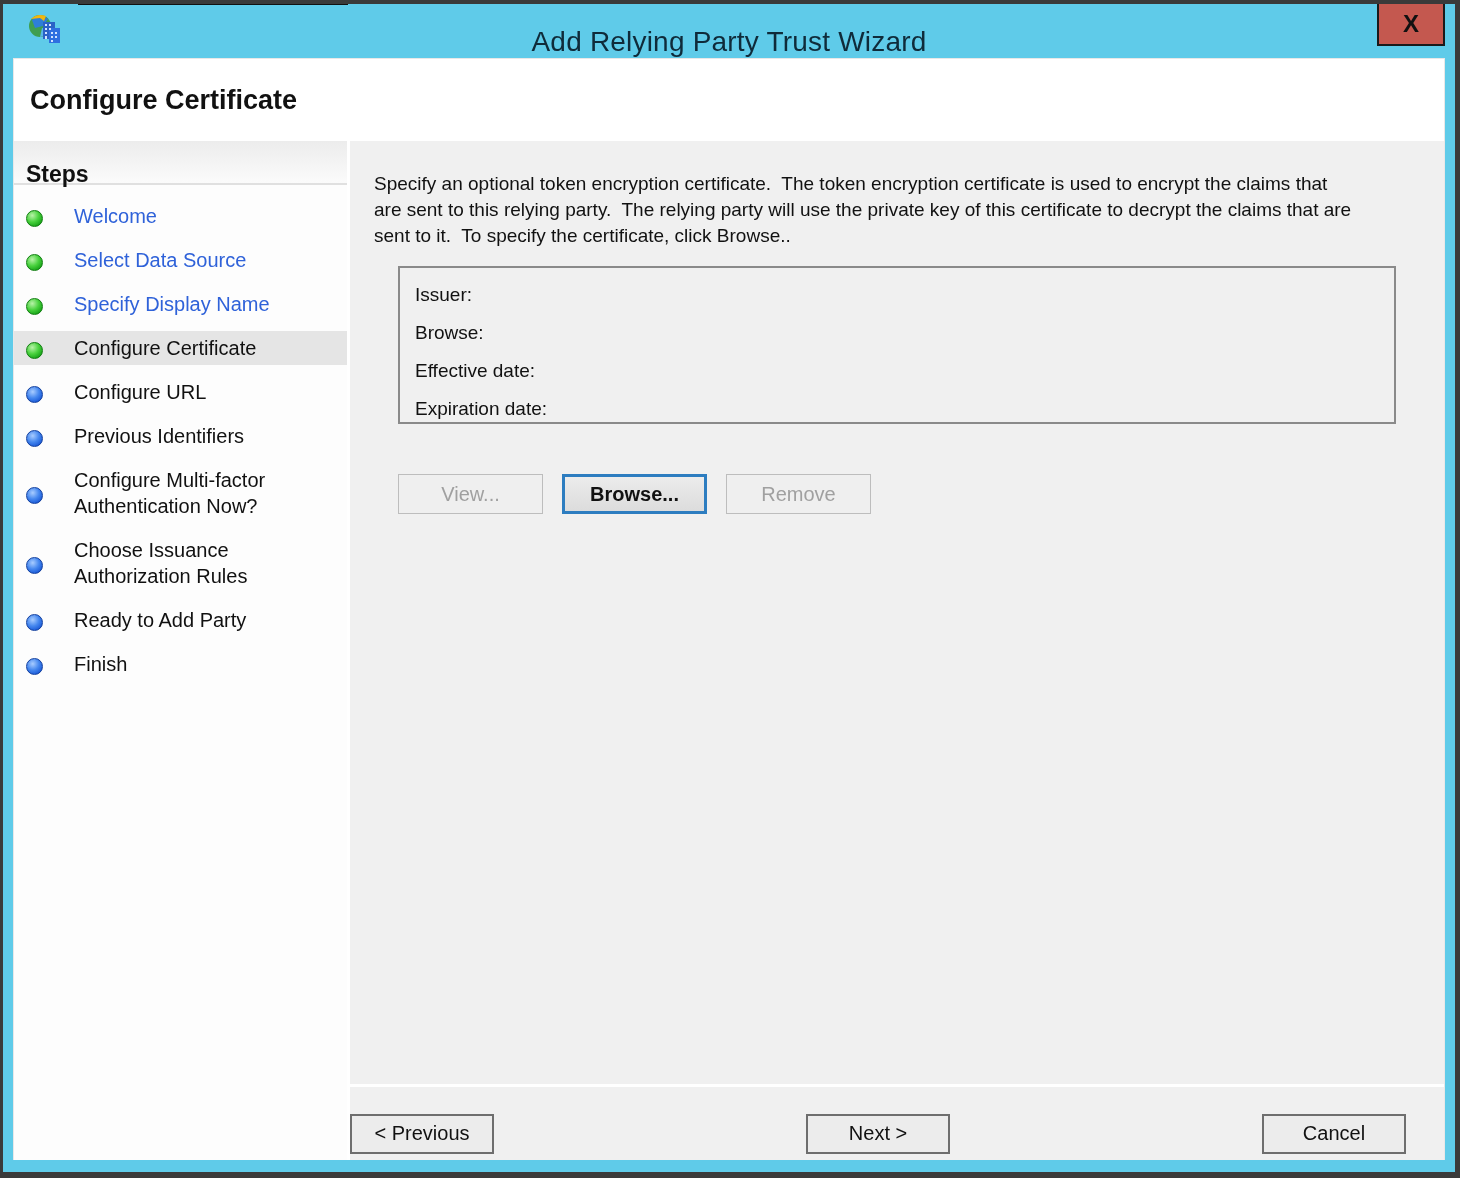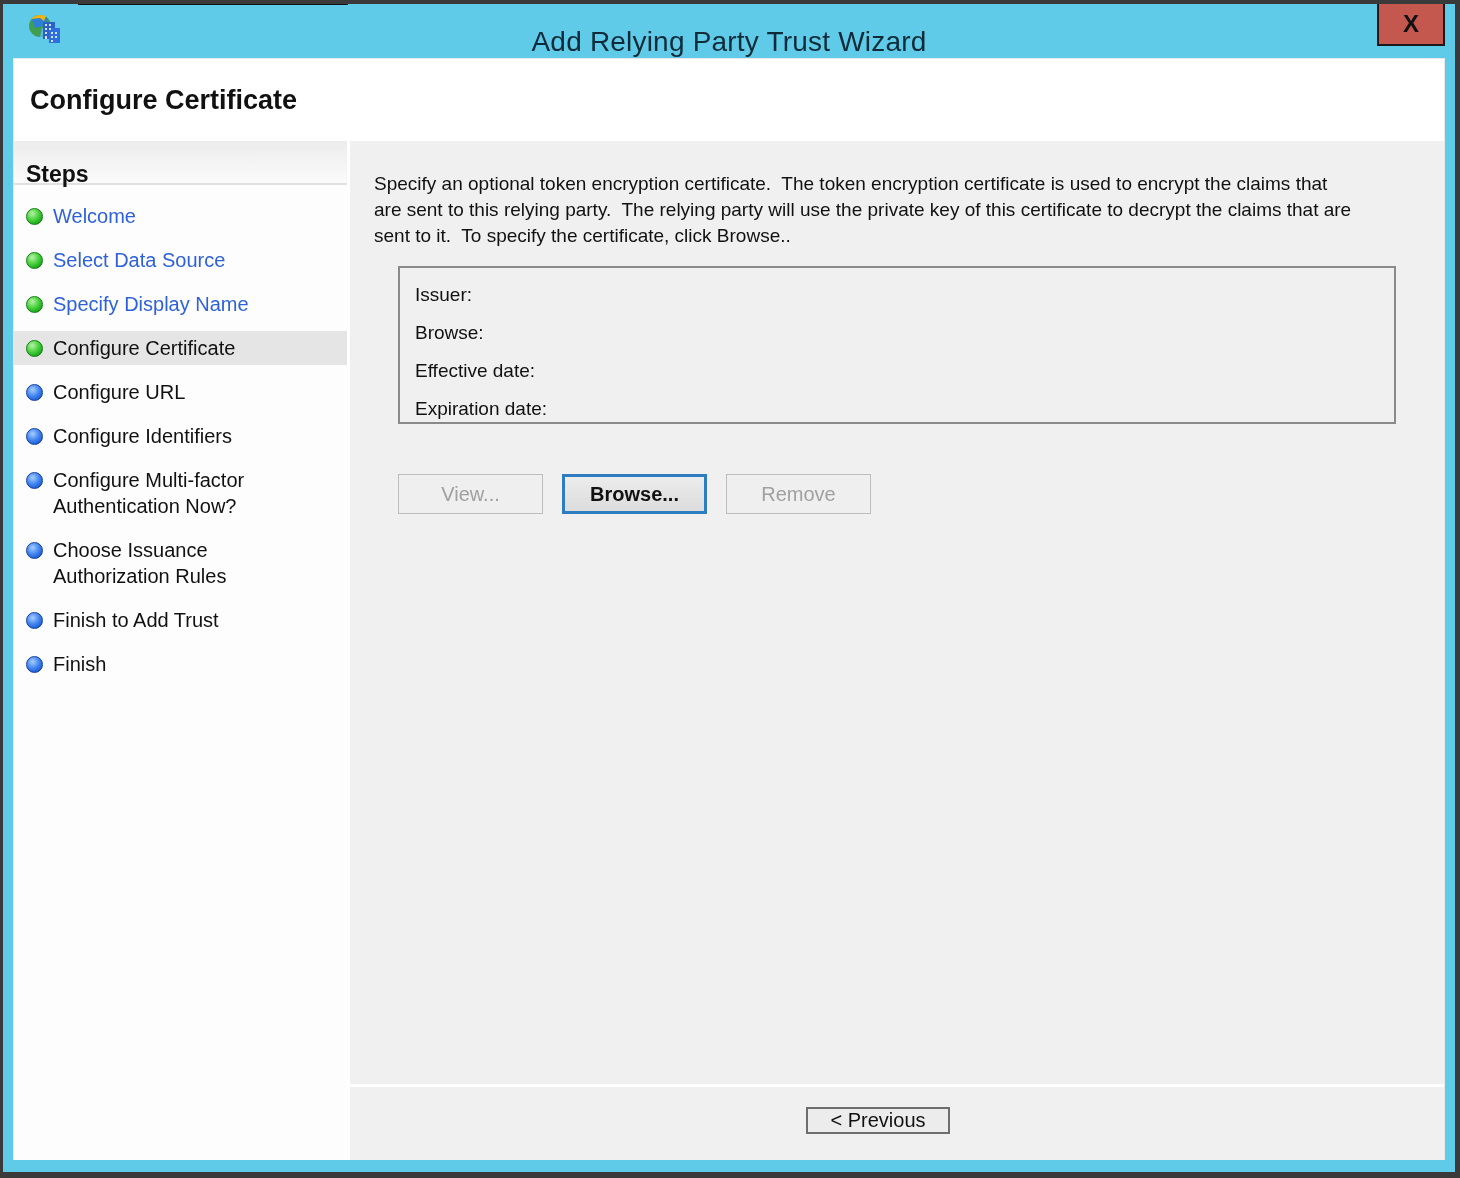--- a/index.html
+++ b/index.html
@@ -46,21 +46,21 @@
   
   .sidebar{ width:333px; background:#fdfdfd; flex:none; }
   .steps-head{
     height:44px; padding:20px 0 0 12px;
     background:linear-gradient(#ececec,#fbfbfb);
     border-bottom:2px solid #e0e0e0;
     font-size:23px; font-weight:bold; color:#111;
   }
   .steps-list{ list-style:none; padding:14px 0 0 0; }
   .step{
-    display:flex; gap:10px; align-items:flex-start;
+    display:flex; gap:31px; align-items:center;
     padding:4px 6px 4px 12px; margin-bottom:10px;
     font-size:20px; line-height:26px;
   }
   .bullet{ width:17px; height:17px; border-radius:50%; flex:none; margin-top:5px; }
   .bullet.green{
     background:radial-gradient(circle at 35% 30%, #b8f2a8, #49d23e 45%, #1aa51a 78%, #128a12);
     border:1px solid #0f7d0f;
   }
   .bullet.blue{
     background:radial-gradient(circle at 38% 32%, #a8ccff, #4688ef 45%, #1d5cd8 78%, #1648b8);
@@ -92,22 +92,22 @@
   }
   .btn.disabled{ color:#a0a0a0; border:1px solid #bdbdbd; }
   .btn.focused{
     border:3px solid #2d7dc0; background:linear-gradient(#ececec,#dcdcdc);
     font-weight:bold;
   }
 
   
   .footer{
     height:76px; background:#f0f0f0; border-top:3px solid #ffffff;
-    display:flex; justify-content:flex-start; align-items:center;
-    gap:18px; padding-right:38px;flex-direction:column;
+    display:flex; justify-content:space-between; align-items:center;
+    gap:18px; padding-right:38px;
   }
   .footer .btn{ width:144px; height:40px; border:2px solid #6e6e6e; background:#ececec; }
 </style>
 </head>
 <body>
 
 <div class="window">
   <div class="top-noise"></div>
 
   <div class="titlebar">
@@ -161,33 +161,33 @@
           <li class="step current">
             <span class="bullet green"></span>
             <span class="step-label">Configure Certificate</span>
           </li>
           <li class="step future">
             <span class="bullet blue"></span>
             <span class="step-label">Configure URL</span>
           </li>
           <li class="step future">
             <span class="bullet blue"></span>
-            <span class="step-label">Configure Identifiers</span>
+            <span class="step-label">Previous Identifiers</span>
           </li>
           <li class="step future">
             <span class="bullet blue"></span>
             <span class="step-label" style="max-width:230px">Configure Multi-factor Authentication Now?</span>
           </li>
           <li class="step future">
             <span class="bullet blue"></span>
             <span class="step-label" style="max-width:200px">Choose Issuance Authorization Rules</span>
           </li>
           <li class="step future">
             <span class="bullet blue"></span>
-            <span class="step-label">Finish to Add Trust</span>
+            <span class="step-label">Ready to Add Party</span>
           </li>
           <li class="step future">
             <span class="bullet blue"></span>
             <span class="step-label">Finish</span>
           </li>
         </ul>
       </div>
 
       <div class="main-col">
         <div class="main-content">

